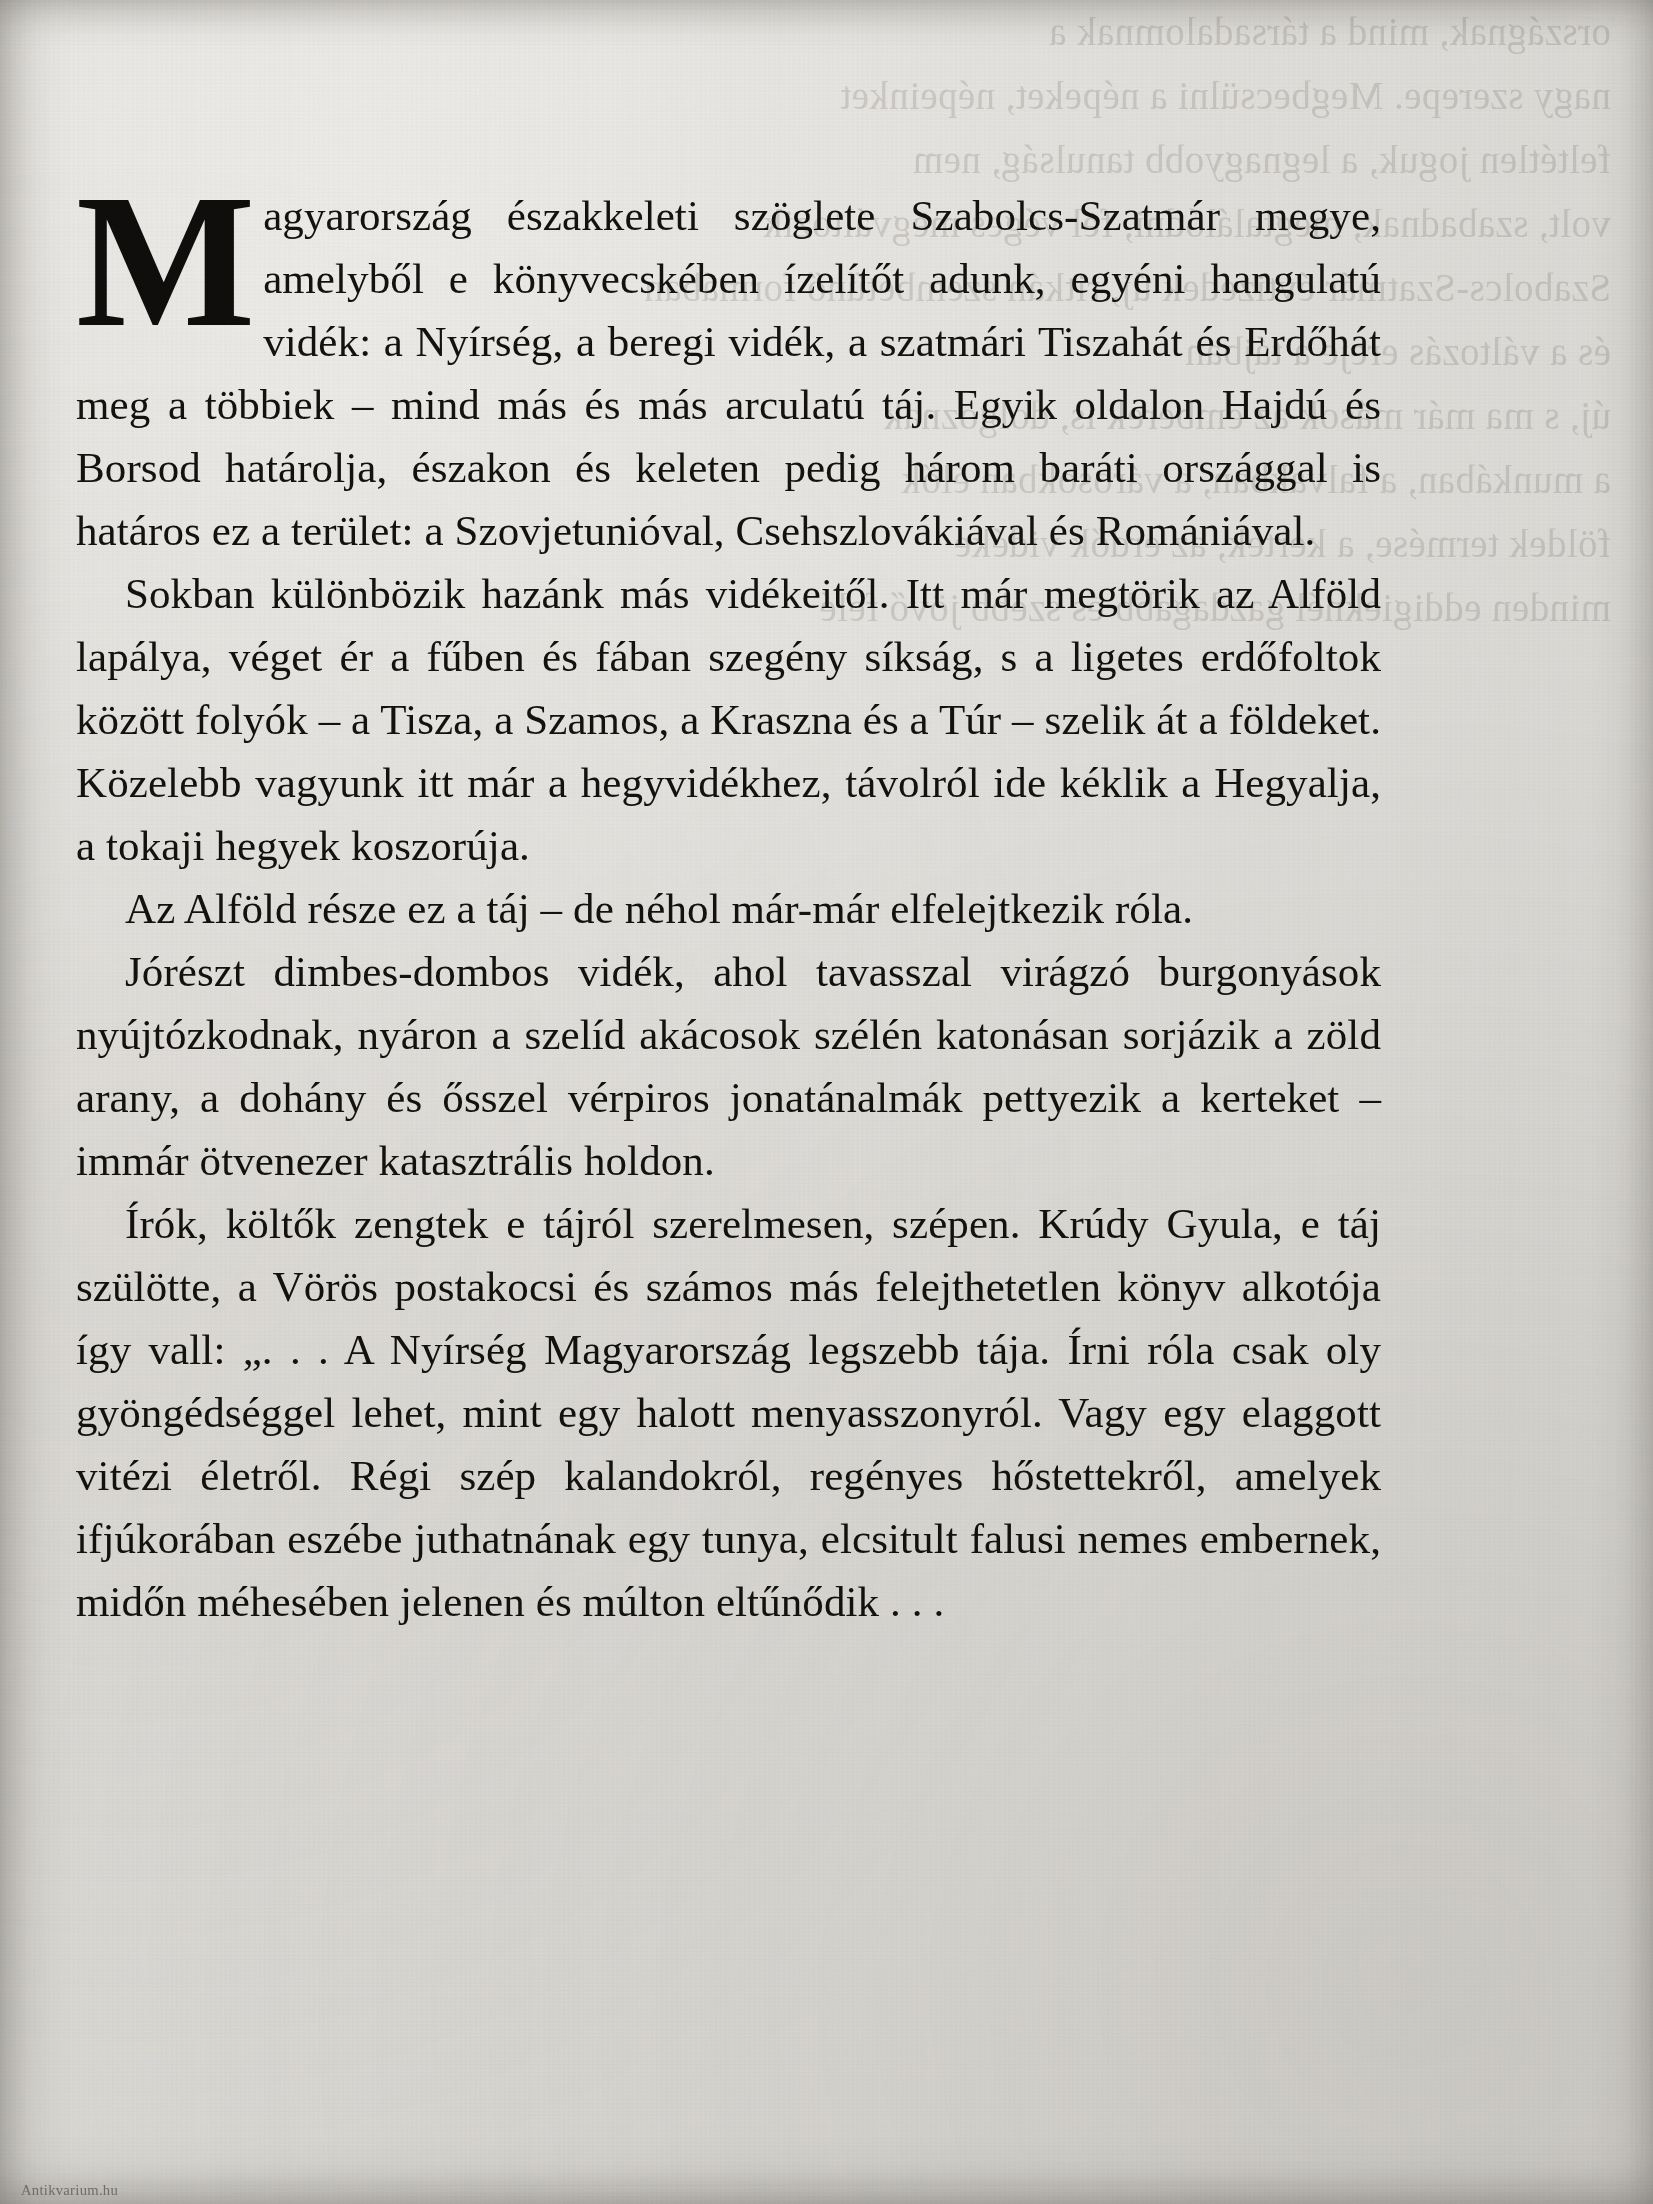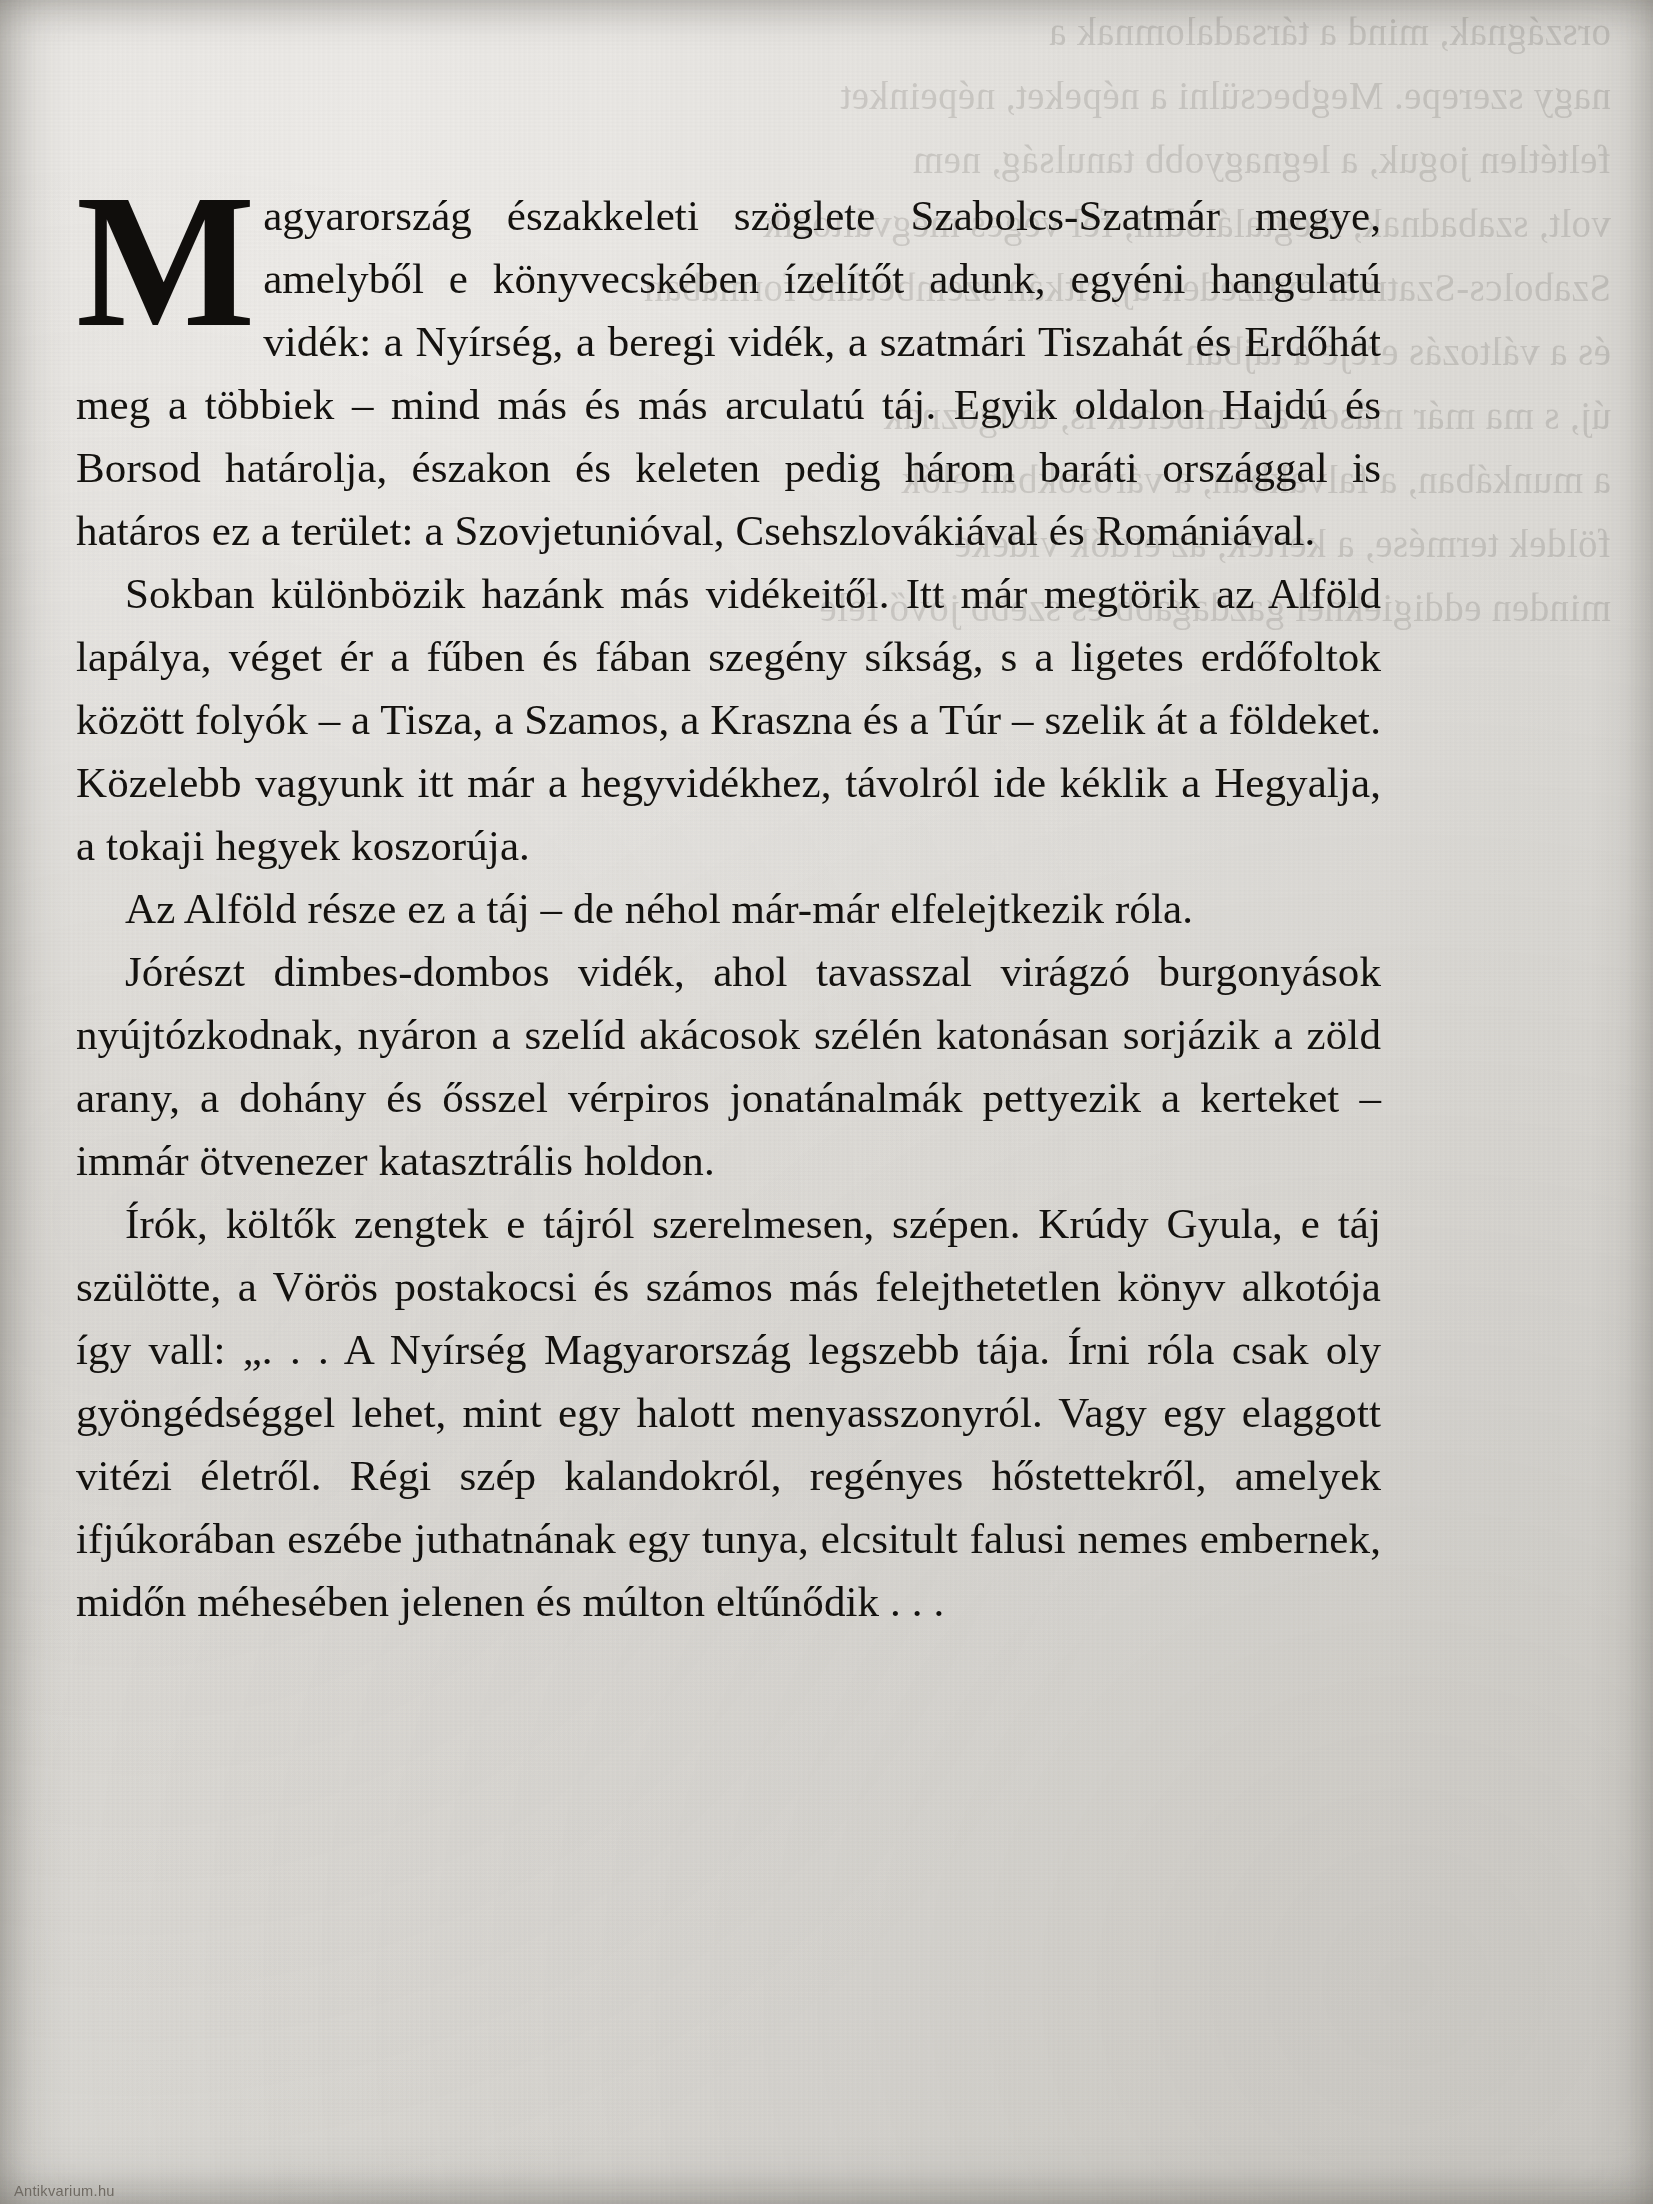--- a/index.html
+++ b/index.html
@@ -84,23 +84,23 @@
     line-height: 146px;
     font-weight: 700;
     margin: 3.9px 9.7px 0 0;
     padding: 0;
     color: #100e0c;
     letter-spacing: -1.9px;
   }
 
   #watermark {
     position: absolute;
-    left: 14px;
+    left: 21px;
     bottom: 5.8px;
-    font-family: Liberation Sans, sans-serif;
+    font-family: Liberation Serif, serif;
     font-size: 14.6px;
     color: #6f6a63;
     letter-spacing: 0.3px;
     text-align: right;
   }
 
   
   #edge-shadow {
     position: absolute;
     inset: 0;

